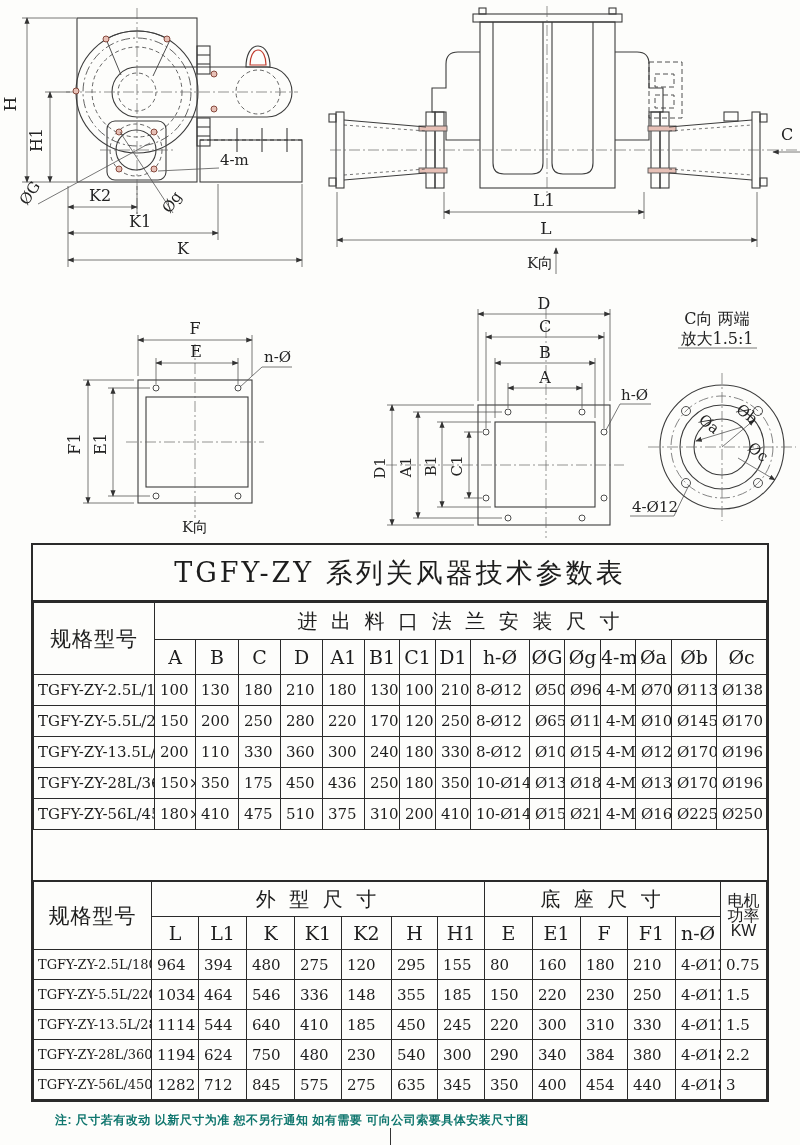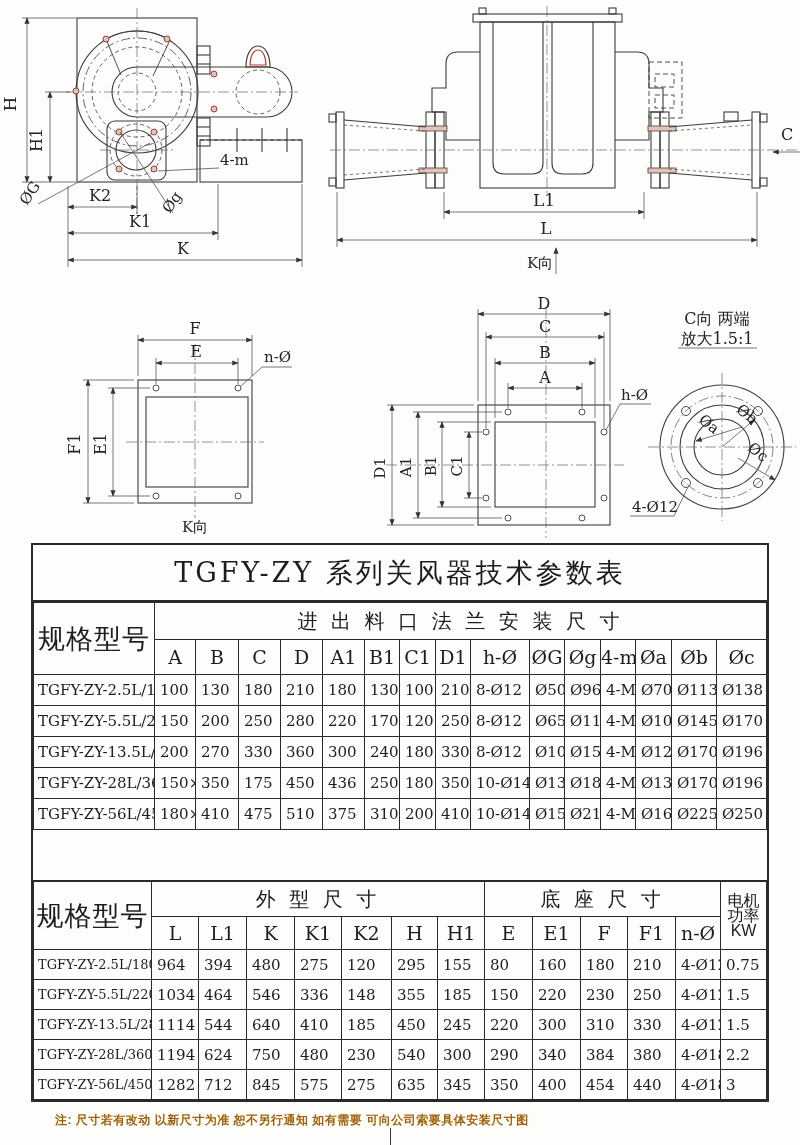--- a/index.html
+++ b/index.html
@@ -7,33 +7,33 @@
         font-family:"Liberation Sans", sans-serif;color:#1d1d1d;}
   svg text{font-family:"DejaVu Serif", serif;fill:#232323;}
   .frame{position:absolute;left:31px;top:543px;width:738px;box-sizing:border-box;
          border:2px solid #2a2a2a;background:#fdfdfb;}
   .doc-title{height:55px;line-height:55px;text-align:center;border-bottom:2px solid #2a2a2a;
              font-family:"DejaVu Serif", serif;font-size:27px;letter-spacing:3px;font-weight:500;}
   table{border-collapse:collapse;table-layout:fixed;width:100%;}
   td,th{border:1px solid #2a2a2a;padding:0 0 0 5px;overflow:hidden;white-space:nowrap;
         font-weight:normal;font-family:"DejaVu Serif", serif;}
   th{text-align:center;padding:0;}
-  .spec-h{font-size:27px;letter-spacing:1px;font-family:"Liberation Sans", sans-serif;}
+  .spec-h{font-size:21px;letter-spacing:1px;font-family:"Liberation Sans", sans-serif;}
   .grp{font-size:20px;letter-spacing:4px;font-family:"Liberation Sans", sans-serif;}
   .letters th{font-size:19px;}
   #t1 .letters th{height:34px;} #t1 .grp-row th{height:36px;}
   #t1 tbody td{height:30px;font-size:15px;}
   #t2 .letters th{height:32px;} #t2 .grp-row th{height:34px;}
   #t2 tbody td{height:29px;font-size:15px;}
   td.model,#t2 td.model{font-size:13px;letter-spacing:0;padding-left:4px;}
   td.xsmall{font-size:12px;}
   .power{font-size:16px;line-height:15px;font-family:Liberation Sans, sans-serif;}
   .spacer{height:50px;border-bottom:1px solid #2a2a2a;border-top:0;}
   .note{position:absolute;left:55px;top:1112px;font-size:12px;font-weight:bold;
-        letter-spacing:0.5px;color:#a16207;}
+        letter-spacing:0.5px;color:#0f766e;}
   .fold-tick{position:absolute;left:390px;top:1128px;width:1px;height:17px;background:#333;}
 </style>
 </head>
 <body>
 
 <div id="page">
 
   
   <svg width="800" height="543" viewBox="0 0 800 543">
     <defs>
@@ -399,21 +399,21 @@
             <td>Ø65</td>
             <td>Ø112</td>
             <td>4-M8</td>
             <td>Ø102</td>
             <td>Ø145</td>
             <td>Ø170</td>
           </tr>
           <tr>
             <td class="model">TGFY-ZY-13.5L/280</td>
             <td>200</td>
-            <td>270</td>
+            <td>110</td>
             <td>330</td>
             <td>360</td>
             <td>300</td>
             <td>240</td>
             <td>180</td>
             <td>330</td>
             <td>8-Ø12</td>
             <td>Ø100</td>
             <td>Ø152</td>
             <td>4-M10</td>

